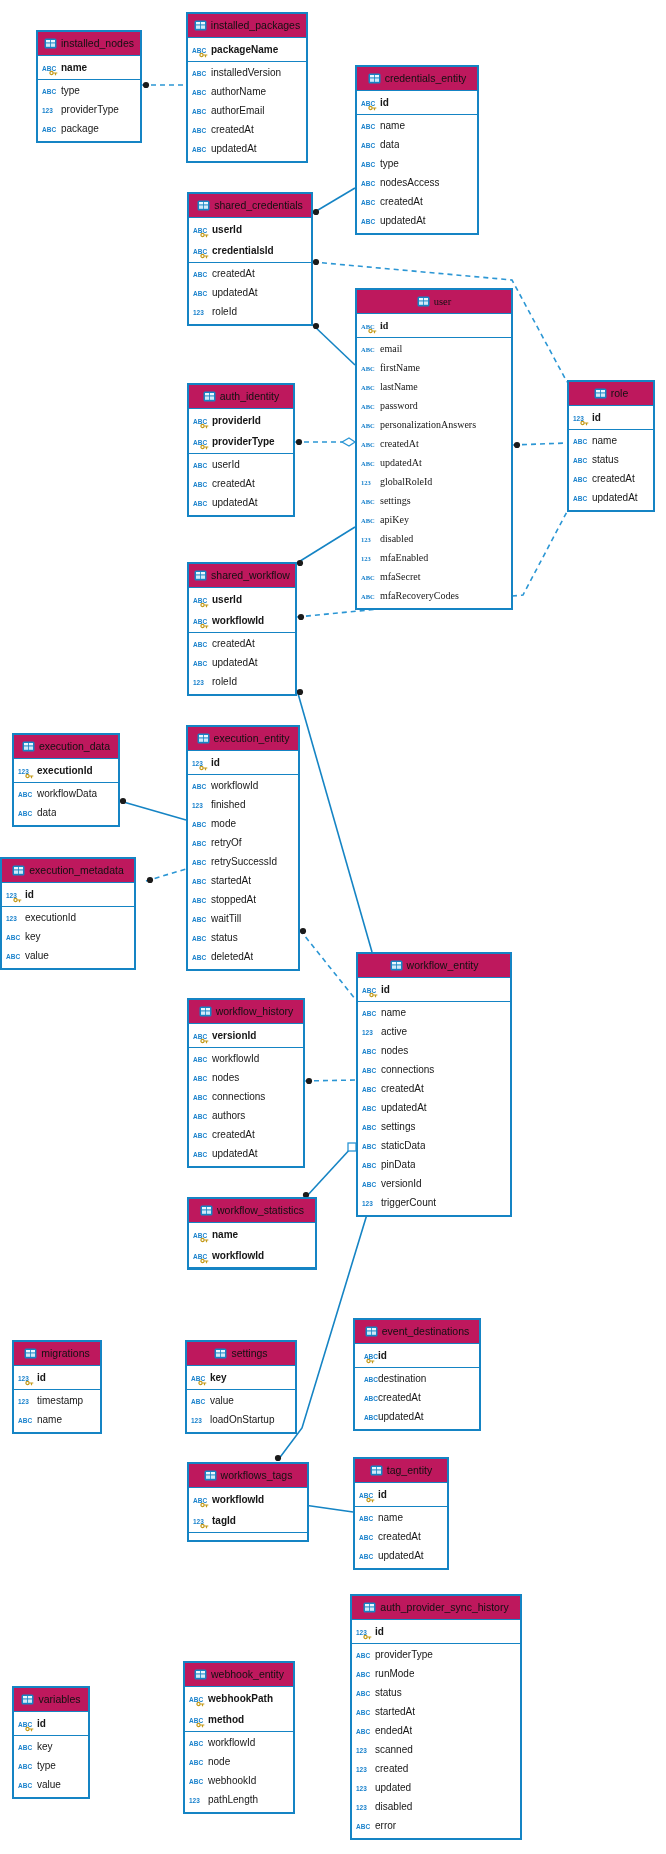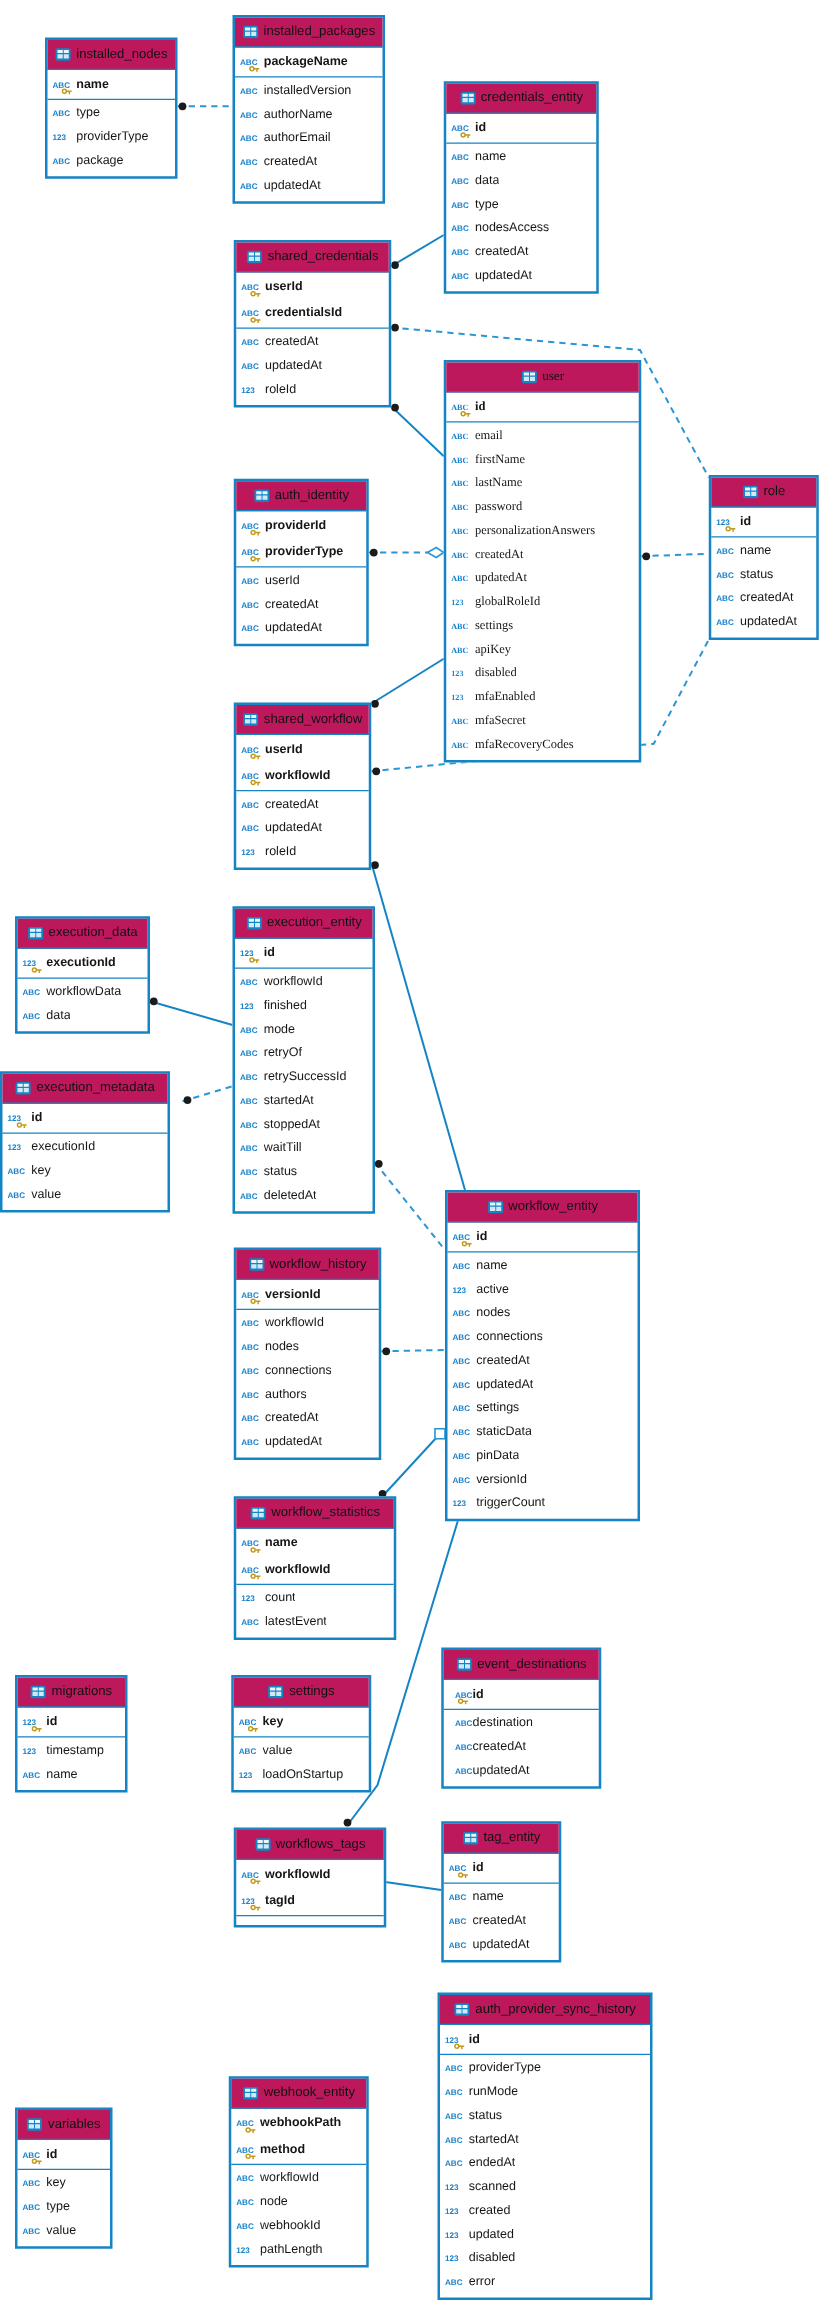--- a/index.html
+++ b/index.html
@@ -697,30 +697,20 @@
             <span class="cname">name</span>
           </div>
           <div class="row pk">
             <span class="ticon"><span class="glyph">ABC</span><svg class="keysvg" width="9" height="6" viewBox="0 0 9 6">
     <circle cx="2.5" cy="3" r="1.6" fill="none" stroke="#c49a1a" stroke-width="1.2"></circle>
     <path d="M4.2 3 H8.3 M6.5 3 V5.3" fill="none" stroke="#c49a1a" stroke-width="1.2"></path>
   </svg></span>
             <span class="cname">workflowId</span>
           </div>
         </div>
-        <div class="sec sec-f">
-          <div class="row">
-            <span class="ticon"><span class="glyph">123</span></span>
-            <span class="cname">count</span>
-          </div>
-          <div class="row">
-            <span class="ticon"><span class="glyph">ABC</span></span>
-            <span class="cname">latestEvent</span>
-          </div>
-        </div>
       </div>
       <div class="tbl" style="left: 12px; top: 1340px; width: 90px;">
         <div class="hdr">
           <svg class="tblicon" width="13" height="11" viewBox="0 0 13 11">
     <rect x="0.5" y="0.5" width="12" height="10" rx="1.5" fill="#1584c4"></rect>
     <rect x="2" y="2" width="4.2" height="2.4" fill="#eaf6ff"></rect>
     <rect x="7" y="2" width="4" height="2.4" fill="#eaf6ff"></rect>
     <rect x="2" y="5.4" width="4.2" height="3.4" fill="#cfe9f9"></rect>
     <rect x="7" y="5.4" width="4" height="3.4" fill="#cfe9f9"></rect>
   </svg>

